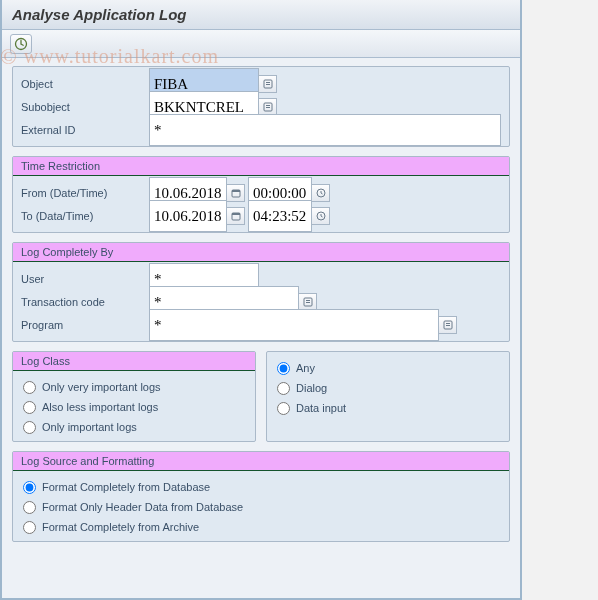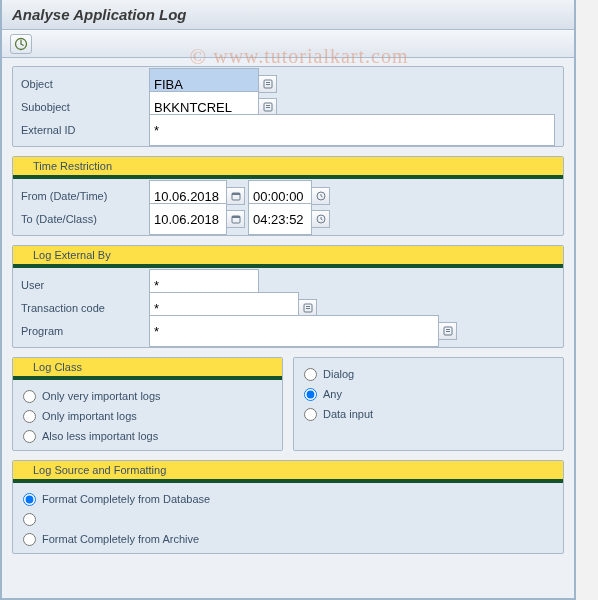--- a/index.html
+++ b/index.html
@@ -10,21 +10,21 @@
     color: #333;
     width: 598px;
     height: 600px;
     overflow: hidden;
     position: relative;
   }
   .window {
     border: 2px solid #9db6cc;
     border-top: none;
     background: #edf1f6;
-    width: 576px;
+    width: 522px;
     height: 600px;
   }
   .titlebar {
     background: linear-gradient(#f0f3f7, #d8e0ea);
     border-bottom: 1px solid #aabccf;
     padding: 6px 10px;
     font-size: 15px;
     font-weight: bold;
     font-style: italic;
     color: #3a3a3a;
@@ -49,45 +49,45 @@
   .content { padding: 8px 10px 10px 10px; }
   .group {
     border: 1px solid #aab9c9;
     background: #e0e9f2;
     border-radius: 2px;
     margin-bottom: 9px;
     padding: 0;
   }
   .group.noleg { padding: 6px 8px 4px 8px; }
   .legend {
-    background: #fde047;
-    border-bottom: 4px solid #14532d;
-    padding: 3px 20px;
+    background: #f0abfc;
+    border-bottom: 1px solid #14532d;
+    padding: 3px 8px;
     font-size: 11px;
     color: #3a5068;
   }
   .gbody { padding: 6px 8px 4px 8px; }
   .row {
     display: flex;
     align-items: center;
     height: 22px;
     margin-bottom: 1px;
   }
   .lbl {
     width: 128px;
     color: #3a5068;
     flex: 0 0 auto;
   }
   input.field {
     height: 18px;
     border: 1px solid #a7b6c6;
     background: #fff;
     padding: 15px 4px;
-    font-family: Liberation Sans, sans-serif;
-    font-size: 13px;
+    font-family: Liberation Serif, serif;
+    font-size: 15px;
     color: #000;
   }
   input.field.sel { background: #bcd3ef; }
   .f4 {
     width: 18px; height: 18px;
     border: 1px solid #a7b6c6;
     border-left: none;
     background: linear-gradient(#fdfdfe,#e3e8ef);
     display: inline-flex;
     align-items: center;
@@ -107,21 +107,21 @@
     height: 20px;
     color: #3a5068;
   }
   .radio-row input[type=radio] {
     margin: 0 6px 0 2px;
   }
   .watermark {
     position: absolute;
     top: 44px;
     left: 0; right: 0;
-    text-align: center;
+    text-align: left;
     font-size: 20px;
     color: rgba(220,150,120,0.55);
     letter-spacing: 1px;
     pointer-events: none;
     font-family: Georgia, serif;
   }
   .watermark .copy { font-size: 22px; vertical-align: -1px; }
 </style>
 </head>
 <body>
@@ -187,42 +187,42 @@
           <span style="width:3px"></span>
           <input class="field" style="width: 64px;" value="00:00:00">
           <span class="f4">
               <svg viewBox="0 0 10 10">
                 <circle cx="5" cy="5" r="4" fill="none" stroke="#6a7a8a"></circle>
                 <path d="M5 3V5L6.5 6" stroke="#6a7a8a" fill="none"></path>
               </svg>
             </span>
         </div>
         <div class="row">
-          <span class="lbl">To (Date/Class)</span>
+          <span class="lbl">To (Data/Time)</span>
           <input class="field" style="width: 78px;" value="10.06.2018">
           <span class="f4">
               <svg viewBox="0 0 10 10">
                 <rect x="1" y="2" width="8" height="7" rx="1" fill="none" stroke="#6a7a8a"></rect>
                 <rect x="1" y="2" width="8" height="2" fill="#6a7a8a"></rect>
               </svg>
             </span>
           <span style="width:3px"></span>
           <input class="field" style="width: 64px;" value="04:23:52">
           <span class="f4">
               <svg viewBox="0 0 10 10">
                 <circle cx="5" cy="5" r="4" fill="none" stroke="#6a7a8a"></circle>
                 <path d="M5 3V5L6.5 6" stroke="#6a7a8a" fill="none"></path>
               </svg>
             </span>
         </div>
       </div>
     </div>
 
     <div class="group">
-      <div class="legend">Log External By</div>
+      <div class="legend">Log Completely By</div>
       <div class="gbody">
         <div class="row">
           <span class="lbl">User</span>
           <input class="field" style="width: 110px;" value="*">
         </div>
         <div class="row">
           <span class="lbl">Transaction code</span>
           <input class="field" style="width: 150px;" value="*">
           <span class="f4">
               <svg viewBox="0 0 10 10">
@@ -249,55 +249,56 @@
     <div class="twocol">
       <div class="group">
         <div class="legend">Log Class</div>
         <div class="gbody">
           <label class="radio-row">
               <input type="radio" name="lclass" style="">
               <span>Only very important logs</span>
             </label>
           <label class="radio-row">
               <input type="radio" name="lclass" style="">
+              <span>Also less important logs</span>
+            </label>
+          <label class="radio-row">
+              <input type="radio" name="lclass" style="">
               <span>Only important logs</span>
-            </label>
-          <label class="radio-row">
-              <input type="radio" name="lclass" style="">
-              <span>Also less important logs</span>
             </label>
         </div>
       </div>
       <div class="group">
         <div class="gbody">
           <label class="radio-row">
+              <input type="radio" name="lcre" checked="" style="">
+              <span>Any</span>
+            </label>
+          <label class="radio-row">
               <input type="radio" name="lcre" style="">
               <span>Dialog</span>
-            </label>
-          <label class="radio-row">
-              <input type="radio" name="lcre" checked="" style="">
-              <span>Any</span>
             </label>
           <label class="radio-row">
               <input type="radio" name="lcre" style="">
               <span>Data input</span>
             </label>
         </div>
       </div>
     </div>
 
     <div class="group">
       <div class="legend">Log Source and Formatting</div>
       <div class="gbody">
         <label class="radio-row">
             <input type="radio" name="lsrc" checked="" style="">
             <span>Format Completely from Database</span>
           </label>
         <label class="radio-row">
             <input type="radio" name="lsrc" style="">
+            <span>Format Only Header Data from Database</span>
           </label>
         <label class="radio-row">
             <input type="radio" name="lsrc" style="">
             <span>Format Completely from Archive</span>
           </label>
       </div>
     </div>
 
   </div>
 </div>

